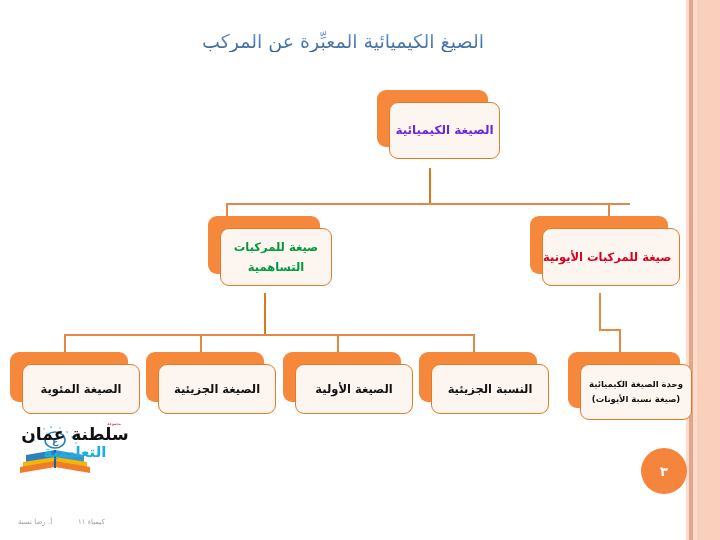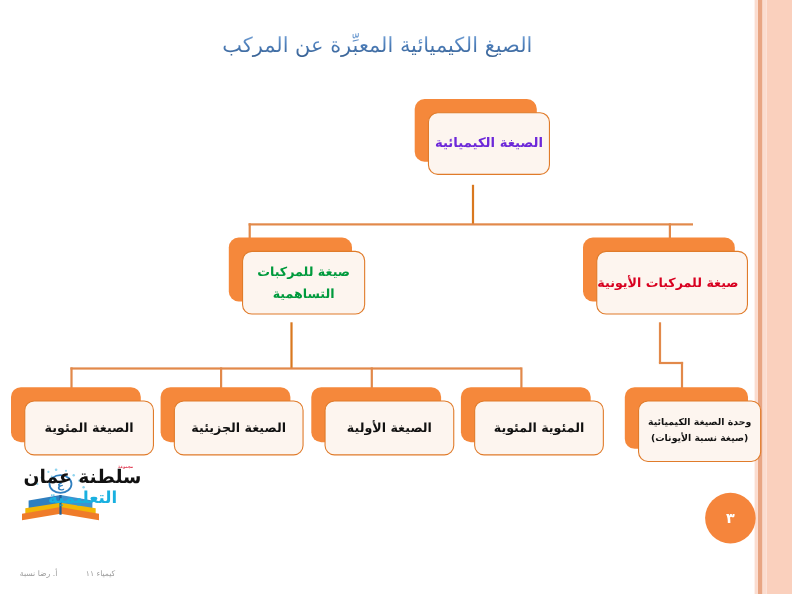--- a/index.html
+++ b/index.html
@@ -144,21 +144,21 @@
   <div class="node leaf" style="left:283px;top:352px;width:118px;height:50px;">
     <div class="shadow"></div>
     <div class="card">
       <span class="ln2">الصيغة الأولية</span>
     </div>
   </div>
 
   <div class="node leaf" style="left:419px;top:352px;width:118px;height:50px;">
     <div class="shadow"></div>
     <div class="card">
-      <span class="ln2">المئوية المئوية</span>
+      <span class="ln2">النسبة الجزيئية</span>
     </div>
   </div>
 
   <div class="node leaf small" style="left:568px;top:352px;width:112px;height:56px;">
     <div class="shadow"></div>
     <div class="card">
       <span class="ln2">وحدة الصيغة الكيميائية</span>
       <span class="ln2">(صيغة نسبة الأيونات)</span>
     </div>
   </div>

